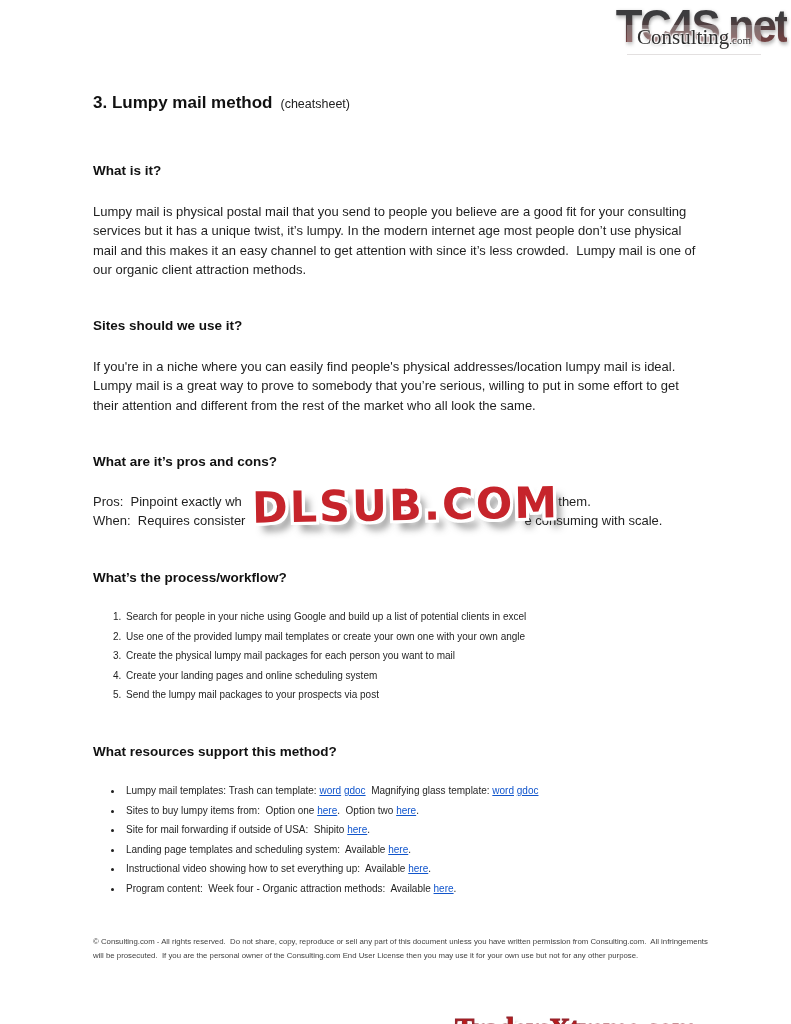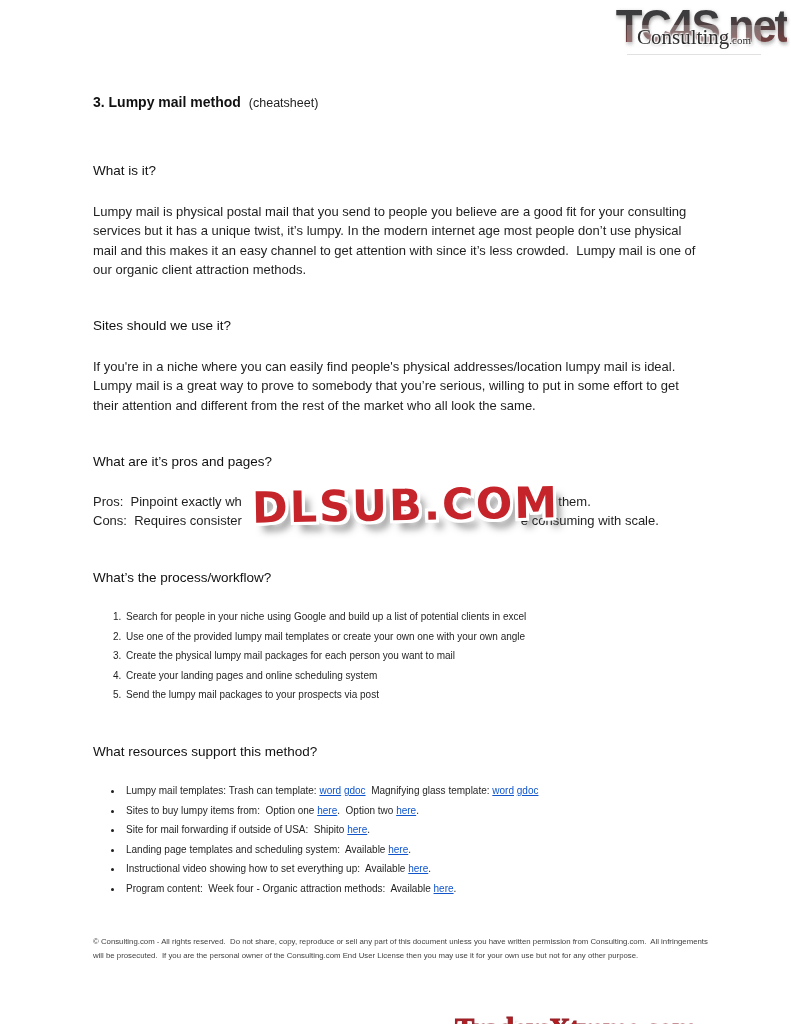--- a/index.html
+++ b/index.html
@@ -4,23 +4,23 @@
 <style>
   html,body{margin:0;padding:0;background:#888;}
   .page{
     position:relative;width:791px;height:1024px;background:#ffffff;
     font-family:"Liberation Sans", sans-serif;color:#1f1f1f;overflow:hidden;
     margin:0 auto;
   }
   .block{position:absolute;left:93px;width:604px;font-size:13px;line-height:19.4px;color:#1f1f1f;}
   .p{white-space:pre-wrap;}
   .pre{white-space:pre-wrap;}
-  .h{position:absolute;left:93px;font-size:13.5px;font-weight:normal;color:#111;}
+  .h{position:absolute;left:93px;font-size:13.5px;font-weight:bold;color:#111;}
   .title{position:absolute;left:93px;top:93px;}
-  .title-main{font-size:14px;font-weight:bold;color:#111;}
+  .title-main{font-size:17px;font-weight:bold;color:#111;}
   .title-suffix{font-size:12.5px;color:#222;margin-left:8px;}
   ol.list,ul.list{margin:0;padding-left:26px;width:620px;position:absolute;left:98px;font-size:10px;line-height:19.5px;}
   ol.list li{padding-left:2px;}
   ul.list li{padding-left:2px;}
   ul.list li::marker{font-size:11px;}
   a.lnk{color:#1155cc;text-decoration:underline;cursor:pointer;white-space:pre-wrap;text-align:center;}
   .gap{display:inline-block;height:1px;vertical-align:baseline;}
   .g1{width:281px;}
   .g2{width:279px;}
   .footer{position:absolute;left:93px;top:935px;width:622px;font-size:7.8px;line-height:13.5px;color:#3f3f3f;white-space:pre-wrap;}
@@ -78,22 +78,22 @@
   </div>
 
   <div class="title"><span class="title-main">3. Lumpy mail method</span><span class="title-suffix">(cheatsheet)</span></div>
 
   <div class="h" style="top:163px">What is it?</div>
   <div class="block p" style="top:202px">Lumpy mail is physical postal mail that you send to people you believe are a good fit for your consulting services but it has a unique twist, it’s lumpy. In the modern internet age most people don’t use physical mail and this makes it an easy channel to get attention with since it’s less crowded.  Lumpy mail is one of our organic client attraction methods.</div>
 
   <div class="h" style="top:318px">Sites should we use it?</div>
   <div class="block p" style="top:357px">If you're in a niche where you can easily find people's physical addresses/location lumpy mail is ideal.  Lumpy mail is a great way to prove to somebody that you’re serious, willing to put in some effort to get their attention and different from the rest of the market who all look the same.</div>
 
-  <div class="h" style="top:454px">What are it’s pros and pages?</div>
-  <div class="block" style="top:492px"><span class="pre">Pros:  Pinpoint exactly wh</span><span class="gap g1"></span><span class="pre">ad by them.</span><br><span class="pre">Cons:  Requires consister</span><span class="gap g2"></span><span class="pre">e consuming with scale.</span></div>
+  <div class="h" style="top:454px">What are it’s pros and cons?</div>
+  <div class="block" style="top:492px"><span class="pre">Pros:  Pinpoint exactly wh</span><span class="gap g1"></span><span class="pre">ad by them.</span><br><span class="pre">When:  Requires consister</span><span class="gap g2"></span><span class="pre">e consuming with scale.</span></div>
 
   <div class="h" style="top:570px">What’s the process/workflow?</div>
   <ol class="list" style="top:607px">
     <li>Search for people in your niche using Google and build up a list of potential clients in excel</li>
     <li>Use one of the provided lumpy mail templates or create your own one with your own angle</li>
     <li>Create the physical lumpy mail packages for each person you want to mail</li>
     <li>Create your landing pages and online scheduling system</li>
     <li>Send the lumpy mail packages to your prospects via post</li>
   </ol>
 

